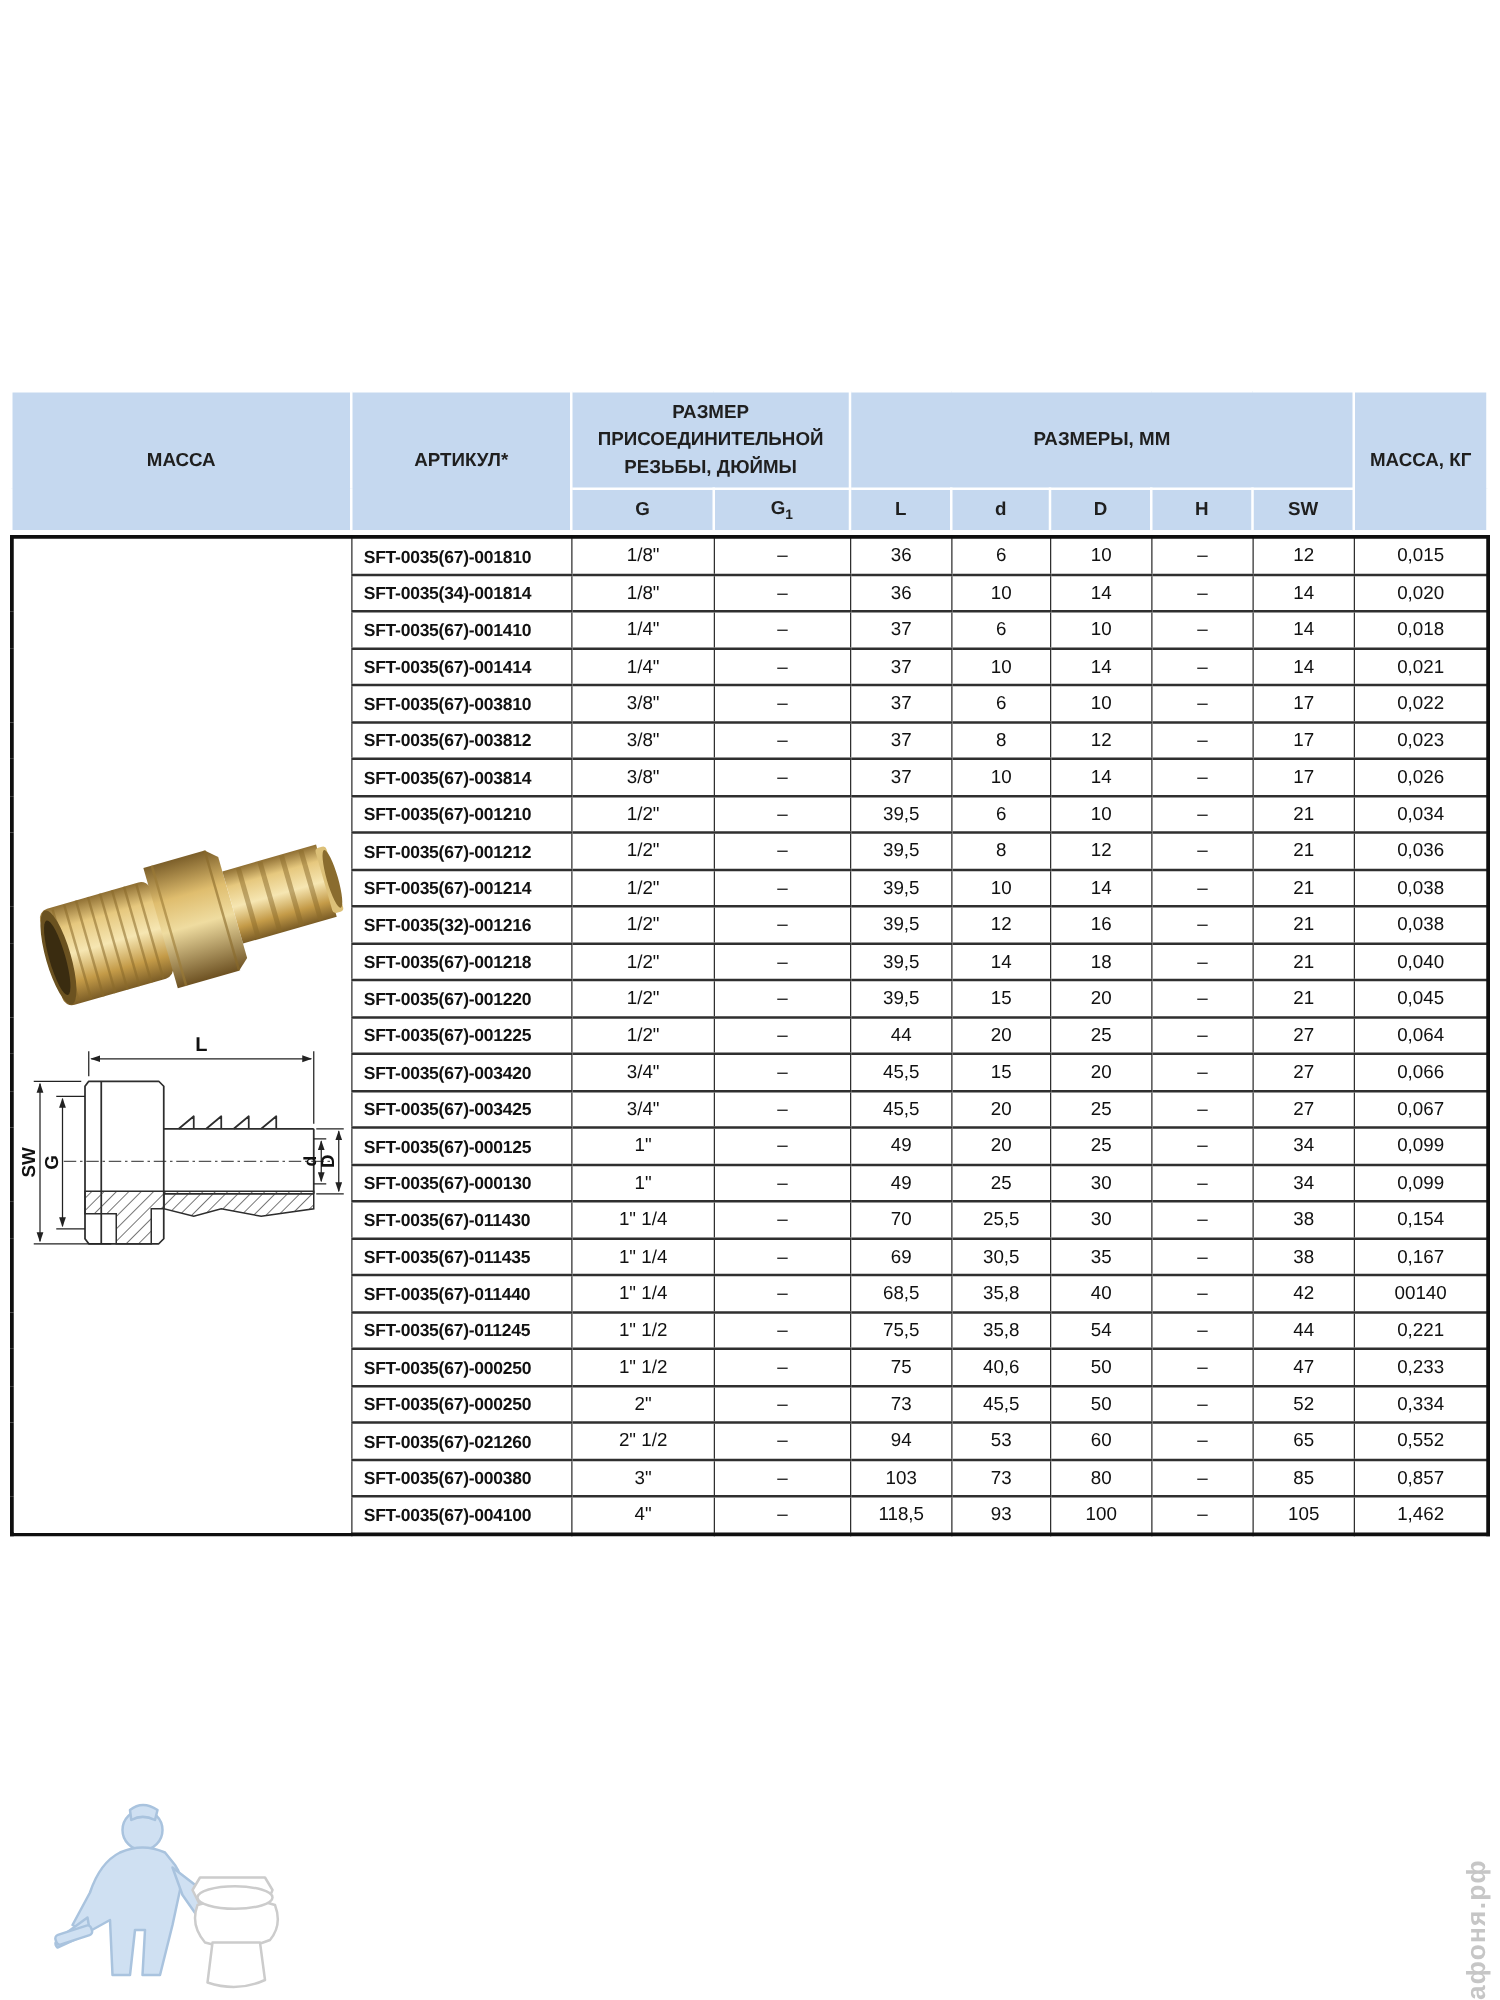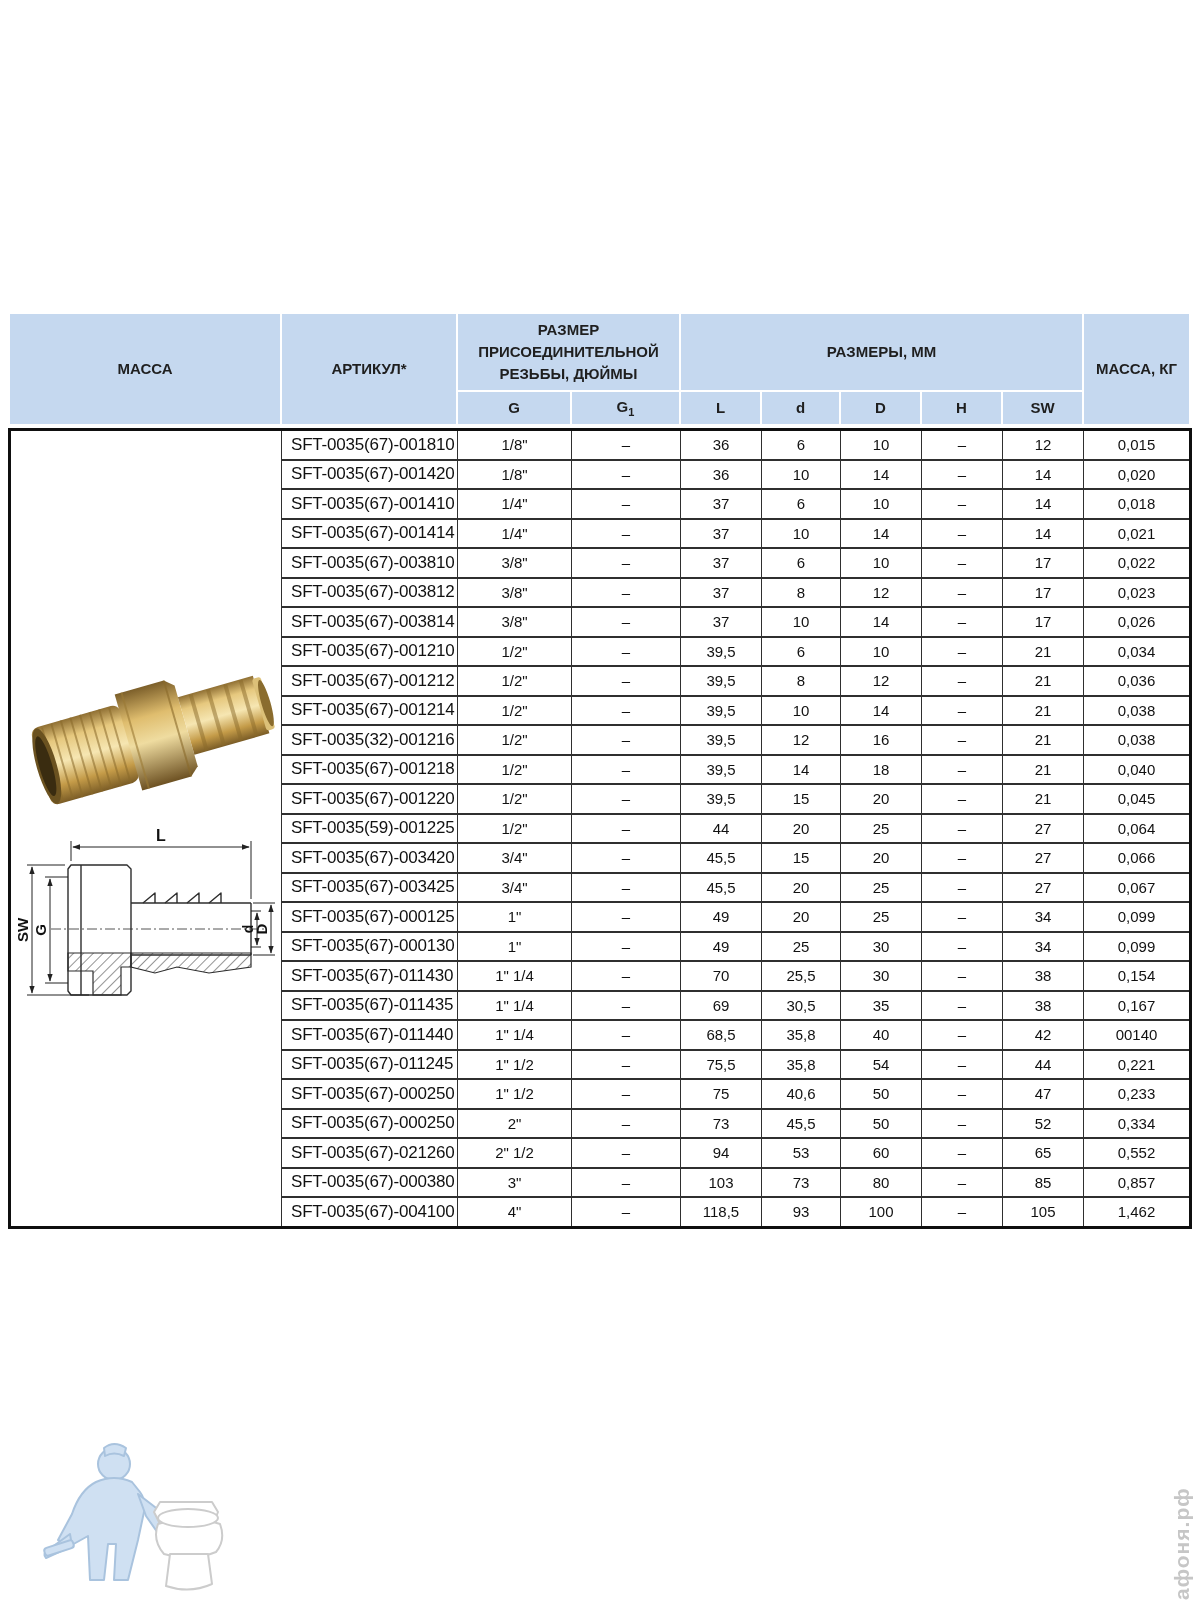--- a/index.html
+++ b/index.html
@@ -34,21 +34,21 @@
   }
   .data-table td{
     border-left:1px solid var(--grid,#2f2f2f);
     border-right:1px solid var(--grid,#2f2f2f);
     border-top:2px solid var(--grid,#2f2f2f);
     border-bottom:2px solid var(--grid,#2f2f2f);
     height:27.5px;padding:0 4px;
     font-size:15px;text-align:center;vertical-align:middle;
     white-space:nowrap;color:#111;
   }
-  .data-table td.c0{ text-align:left;padding-left:9px;font-size:17px;letter-spacing:-0.2px;}
+  .data-table td.c0{ text-align:left;padding-left:9px;font-size:14px;letter-spacing:-0.2px;font-weight:bold;}
   .data-table td.sketch-cell{padding:0;position:relative;background:#fff;}
 
   
   .photo-wrap{position:absolute;left:18px;top:204px;width:250px;height:185px;}
   .draw-wrap {position:absolute;left:2px;top:394px;width:272px;height:200px;}
   .photo-wrap svg,.draw-wrap svg{width:100%;height:100%;display:block;}
 
   
   .wm-plumber{position:absolute;left:18px;top:1438px;width:220px;height:162px;pointer-events:none;}
   .wm-plumber svg{width:100%;height:100%;display:block;}
@@ -228,21 +228,21 @@
           <td class="c1">1/8"</td>
           <td class="c2">–</td>
           <td class="c3">36</td>
           <td class="c4">6</td>
           <td class="c5">10</td>
           <td class="c6">–</td>
           <td class="c7">12</td>
           <td class="c8">0,015</td>
         </tr>
         <tr>
-          <td class="c0">SFT-0035(67)-001420</td>
+          <td class="c0">SFT-0035(34)-001814</td>
           <td class="c1">1/8"</td>
           <td class="c2">–</td>
           <td class="c3">36</td>
           <td class="c4">10</td>
           <td class="c5">14</td>
           <td class="c6">–</td>
           <td class="c7">14</td>
           <td class="c8">0,020</td>
         </tr>
         <tr>
@@ -360,21 +360,21 @@
           <td class="c1">1/2"</td>
           <td class="c2">–</td>
           <td class="c3">39,5</td>
           <td class="c4">15</td>
           <td class="c5">20</td>
           <td class="c6">–</td>
           <td class="c7">21</td>
           <td class="c8">0,045</td>
         </tr>
         <tr>
-          <td class="c0">SFT-0035(59)-001225</td>
+          <td class="c0">SFT-0035(67)-001225</td>
           <td class="c1">1/2"</td>
           <td class="c2">–</td>
           <td class="c3">44</td>
           <td class="c4">20</td>
           <td class="c5">25</td>
           <td class="c6">–</td>
           <td class="c7">27</td>
           <td class="c8">0,064</td>
         </tr>
         <tr>

